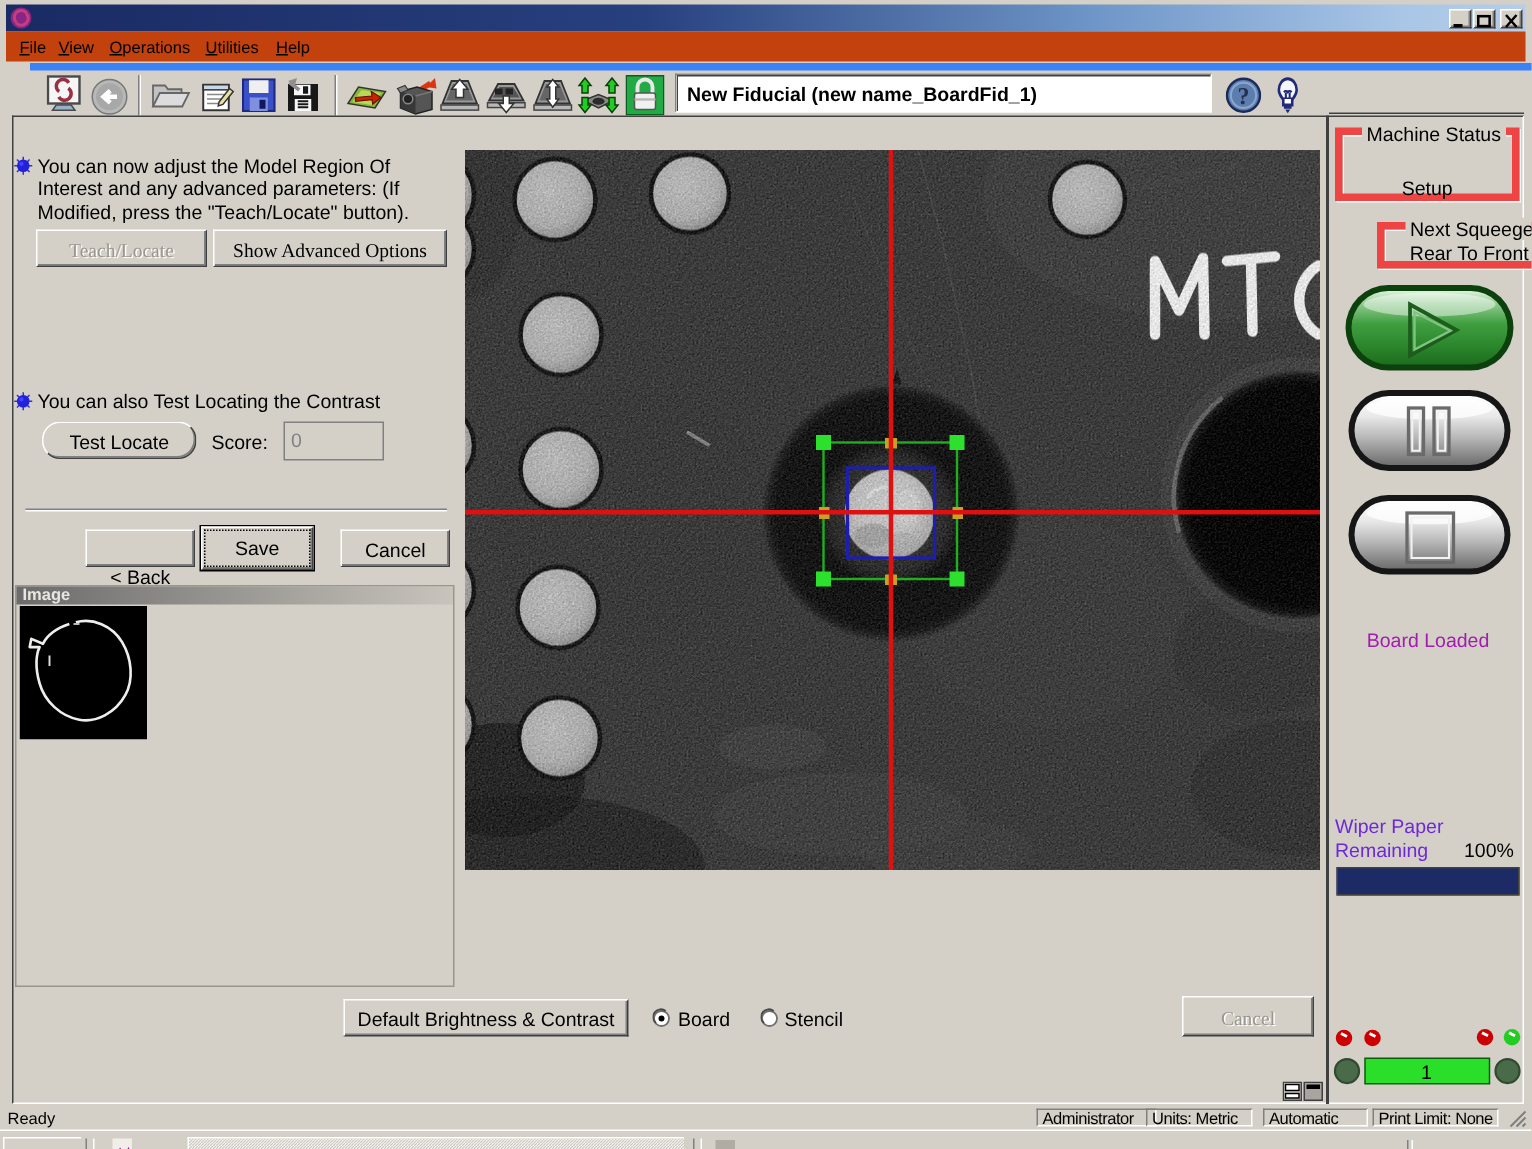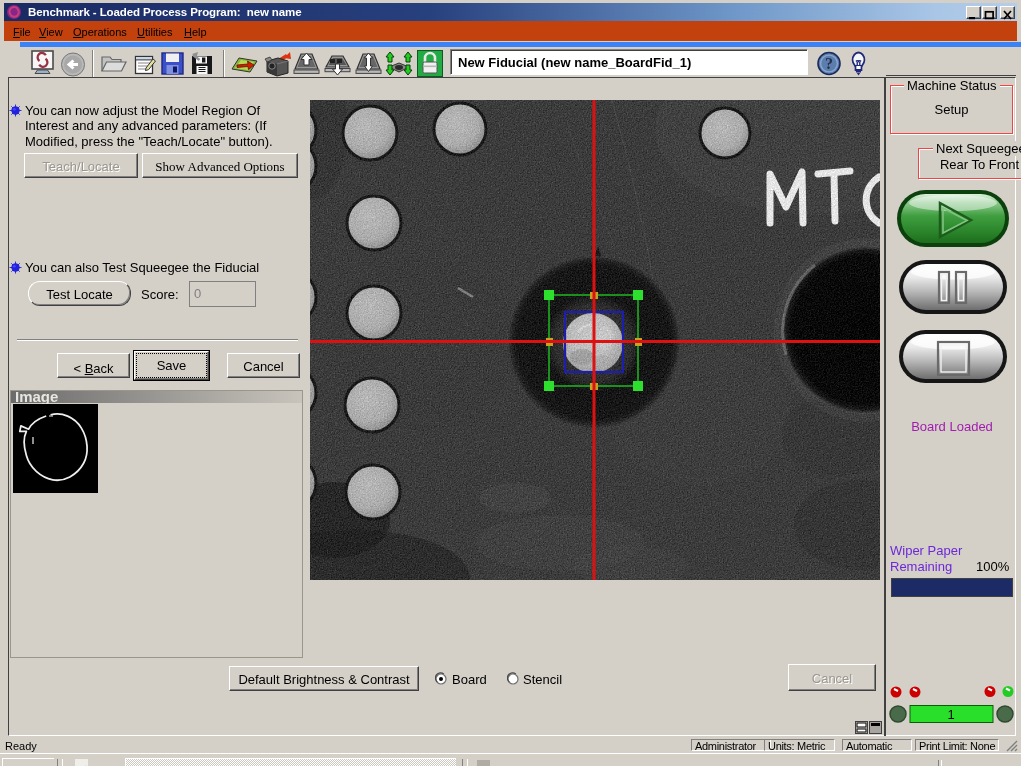--- a/index.html
+++ b/index.html
@@ -16,38 +16,37 @@
 .menubar { left:4px; top:21px; width:1013px; height:20px; background:#c2410c; font-size:11px; }
 .menubar span { position:absolute; top:5px; color:#000; }
 .toolbar { left:20px; top:42px; width:1013px; height:34px; background:#d4d0c8; border-top:5px solid #3b82f6; }
 .tsep { position:absolute; top:3px; width:2px; height:27px; border-left:1px solid #808080; border-right:1px solid #fff; }
 .fidfield { position:absolute; left:430px; top:2px; width:358px; height:26px; background:#fff;
   border-top:1px solid #808080; border-left:1px solid #808080; border-right:1px solid #fff; border-bottom:1px solid #fff;
   box-shadow: inset 1px 1px 0 #404040; font-size:13px; font-weight:bold; padding:5px 0 0 7px; }
 .btn { position:absolute; background:#d4d0c8; font-size:13px; color:#000; text-align:center;
   border-top:1px solid #fff; border-left:1px solid #fff; border-right:1px solid #404040; border-bottom:1px solid #404040;
   box-shadow: inset -1px -1px 0 #808080; }
-.btn.disabled { color:#9b978e; text-shadow:1px 1px 0 #fff; }
-.groupbox { position:absolute; border:1px solid #ef4444; box-shadow: inset 1px 1px 0 #fff, 1px 1px 0 #fff; }
+.btn.disabled { color:#9b978e; text-shadow:1px 1px 0 #fff;font-family:Liberation Serif, serif; }
+.groupbox { position:absolute; border:5px solid #ef4444; box-shadow: inset 1px 1px 0 #fff, 1px 1px 0 #fff; }
 .groupbox .glabel { position:absolute; top:-8px; background:#d4d0c8; padding:0 3px; font-size:13px; }
 .statusbar { left:0; top:738px; width:1021px; height:14px; background:#d4d0c8; font-size:11px; }
 .spanel { position:absolute; top:1px; height:12px; white-space:nowrap; letter-spacing:-0.3px; border-top:1px solid #808080; border-left:1px solid #808080;
   border-right:1px solid #fff; border-bottom:1px solid #fff; font-size:11px; padding:0 3px; color:#000; }
 </style>
 </head>
 <body>
 
 <div class="abs" style="left:0;top:0;width:1021px;height:766px;border:1px solid #d4d0c8;"></div>
 
 <div class="abs titlebar">
   <svg class="abs" style="left:2px;top:1px" width="16" height="16" viewBox="0 0 16 16">
     <circle cx="8" cy="8" r="7" fill="#8a2488"></circle>
     <path d="M11.5 4.5 a4.6 4.6 0 1 0 -6.5 6.5 M4.8 11.3 a4.6 4.6 0 1 0 6.5 -6.5" fill="none" stroke="#c5407a" stroke-width="2"></path>
   </svg>
-  <div class="title-text">Benchmark - Loaded Process Program:  new name</div>
   <div class="tbtn" style="left:962px;"><svg width="13" height="11">
         <rect x="2" y="7" width="6" height="2.2" fill="#000"></rect>
       </svg></div>
   <div class="tbtn" style="left:978px;"><svg width="13" height="11">
         <rect x="2.5" y="1.8" width="7.6" height="6.6" fill="none" stroke="#000" stroke-width="1.7"></rect>
       </svg></div>
   <div class="tbtn" style="left:996px;"><svg width="13" height="11">
         <path d="M3 1 L10 9 M10 1 L3 9" stroke="#000" stroke-width="1.7"></path>
       </svg></div>
 </div>
@@ -196,36 +195,36 @@
 <div class="btn disabled" style="left:24px;top:153px;width:114px;height:25px;padding-top:5px;">Teach/Locate</div>
 <div class="btn" style="left:142px;top:153px;width:156px;height:25px;padding-top:5px;font-family:Liberation Serif, serif;">Show Advanced Options</div>
 
 <svg class="abs" style="left:9px;top:261px" width="13" height="13" viewBox="0 0 13 13">
     <g stroke="#2a2ae0" stroke-width="1">
       <path d="M6.5 0.5 L6.5 12.5 M0.5 6.5 L12.5 6.5 M2.3 2.3 L10.7 10.7 M10.7 2.3 L2.3 10.7" stroke="#3333c8"></path>
     </g>
     <circle cx="6.5" cy="6.5" r="4.2" fill="#2222dd"></circle>
     <circle cx="5.3" cy="5.3" r="1.4" fill="#4444ff"></circle>
   </svg>
-<div class="abs" style="left:25px;top:260px;font-size:13px;">You can also Test Squeegee the Fiducial</div>
+<div class="abs" style="left:25px;top:260px;font-size:13px;">You can also Test Locating the Contrast</div>
 <div class="btn" style="left:28px;top:281px;width:103px;height:25px;padding-top:5px;border-radius:12px;">Test Locate</div>
 <div class="abs" style="left:141px;top:287px;font-size:13px;">Score:</div>
 <div class="abs" style="left:189px;top:281px;width:67px;height:26px;border:1px solid #808080;font-size:13px;color:#808080;padding:4px 0 0 4px;">0</div>
 
 <div class="abs" style="left:17px;top:339px;width:281px;height:2px;border-top:1px solid #808080;border-bottom:1px solid #fff;"></div>
 
-<div class="btn" style="left:57px;top:353px;width:73px;height:25px;padding-top:7px;">&lt; <u>B</u>ack</div>
+<div class="btn" style="left:57px;top:353px;width:73px;height:25px;padding-top:23px;">&lt; <u>B</u>ack</div>
 <div class="abs" style="left:133px;top:350px;width:77px;height:31px;border:1px solid #000;background:#d4d0c8;">
   <div class="btn" style="left:0;top:0;width:75px;height:29px;padding-top:6px;">Save</div>
   <div class="abs" style="left:3px;top:3px;width:69px;height:23px;outline:1px dotted #000;"></div>
 </div>
 <div class="btn" style="left:227px;top:353px;width:73px;height:25px;padding-top:5px;">Cancel</div>
 
 <div class="abs" style="left:10px;top:390px;width:293px;height:268px;border:1px solid #9a968c;background:#d4d0c8;">
-  <div style="height:12px;background:linear-gradient(90deg,#6b6b6b,#c8c4bc);color:#e8e6e0;font-size:15px;font-weight:bold;padding:0 0 0 4px;line-height:12px;">Image</div>
+  <div style="height:12px;background:linear-gradient(90deg,#6b6b6b,#c8c4bc);color:#e8e6e0;font-size:11px;font-weight:bold;padding:0 0 0 4px;line-height:12px;">Image</div>
   <svg style="position:absolute;left:2px;top:13px" width="85" height="89" viewBox="0 0 85 89">
     <rect width="85" height="89" fill="#000"></rect>
     <g transform="translate(42,45) scale(1.1) translate(-42,-45)">
         <path d="M38 14 C48 11 60 16 66 26 C72 36 73 49 68 58 C62 69 50 75 40 73 C29 71 19 62 16 51 C13 41 14 33 16 29 L10 29 L11 24 L18 27 C21 21 28 17 34 15" fill="none" stroke="#eee" stroke-width="1.6" stroke-linejoin="round"></path>
       </g>
     <path d="M20 33 L20 40" stroke="#ddd" stroke-width="1.3"></path>
     <path d="M36 12 L40 12" stroke="#bbb" stroke-width="1.3"></path>
   </svg>
 </div>
 
@@ -337,21 +336,21 @@
   <rect x="282.5" y="0" width="3" height="480" fill="#dd1111"></rect>
   <rect x="0" y="240" width="570" height="3" fill="#dd1111"></rect>
 </svg>
 </div>
 
 <div class="abs" style="left:886px;top:75px;width:130px;height:661px;border-top:1px solid #404040;">
   
 </div>
 <div class="groupbox" style="left:890px;top:85px;width:123px;height:49px;">
   <div class="glabel" style="left:13px;">Machine Status</div>
-  <div style="text-align:center;margin-top:16px;font-size:13px;">Setup</div>
+  <div style="text-align:center;margin-top:28px;font-size:13px;">Setup</div>
 </div>
 <div class="groupbox" style="left:918px;top:148px;width:123px;height:31px;">
   <div class="glabel" style="left:14px;">Next Squeegee</div>
   <div style="text-align:center;margin-top:8px;font-size:13px;">Rear To Front</div>
 </div>
 
 <svg class="abs" style="left:896px;top:189px" width="114" height="59" viewBox="0 0 114 59">
   <defs>
     <linearGradient id="pgrn" x1="0" y1="0" x2="0" y2="1">
       <stop offset="0%" stop-color="#ddf2dd"></stop>

